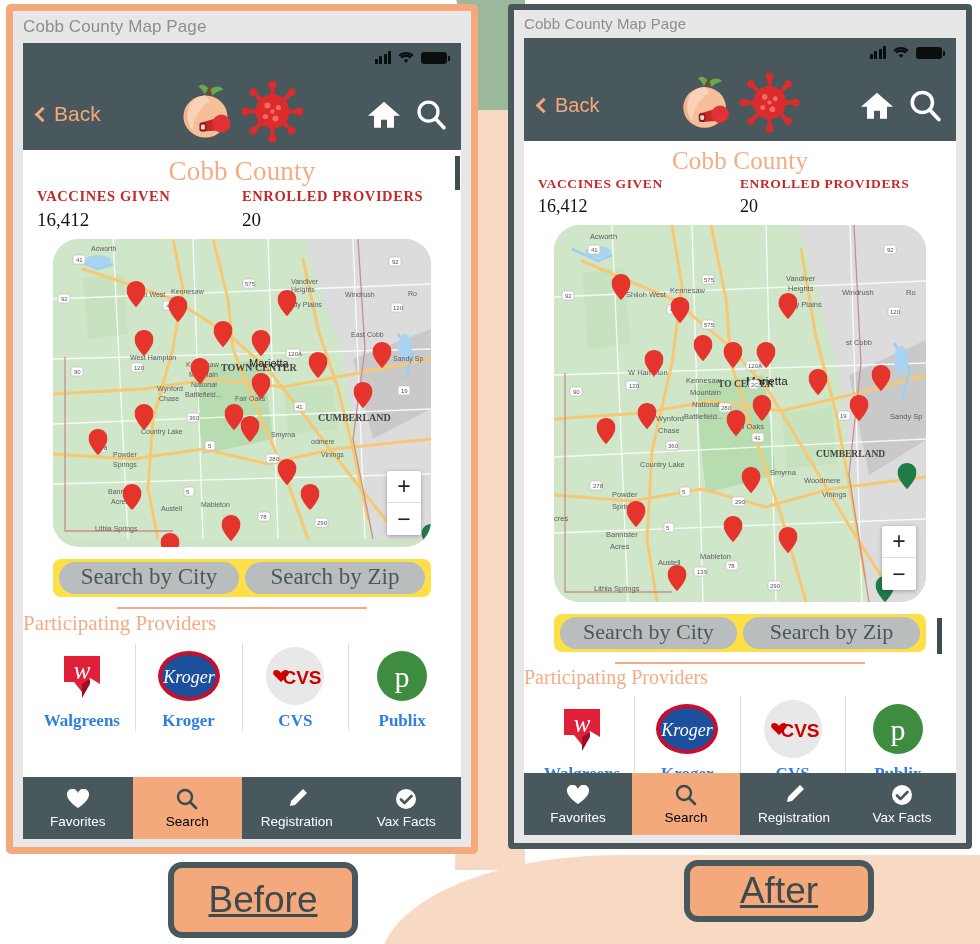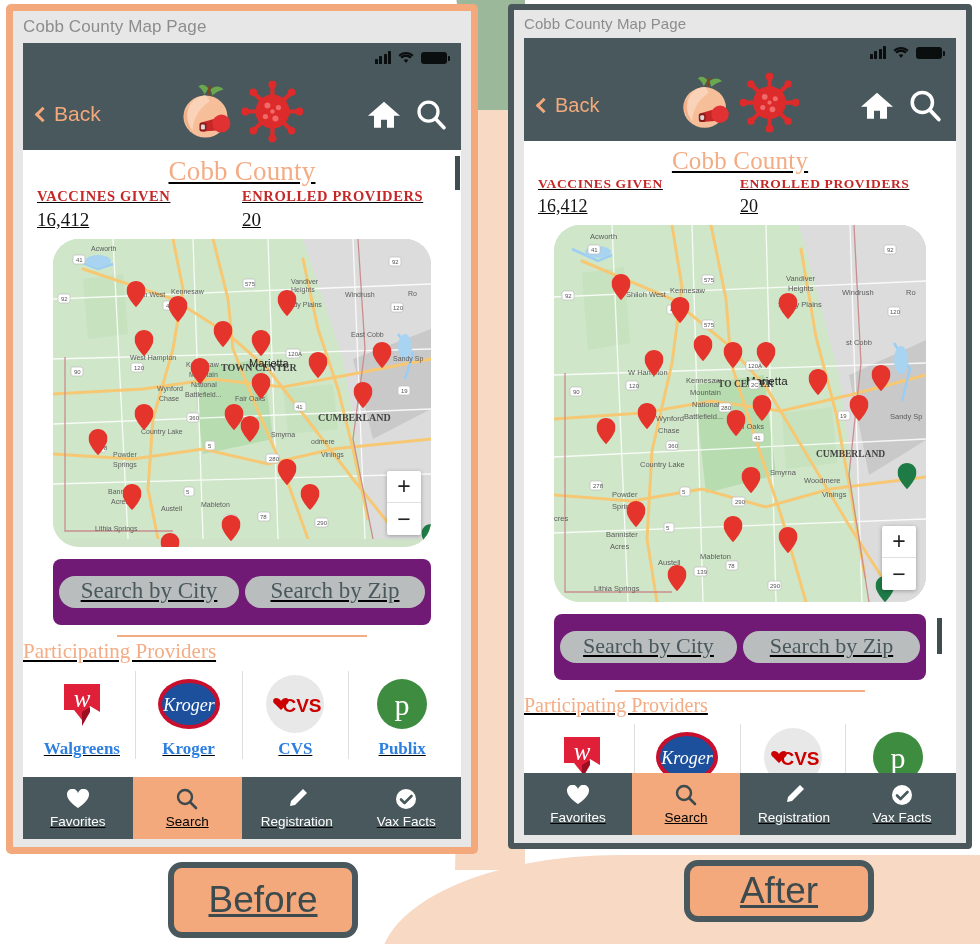--- a/index.html
+++ b/index.html
@@ -71,21 +71,20 @@
   .panel-after .chrome-title { font-size: 15px; padding: 5px 0 4px 10px; }
 
   
   .app {
     position: absolute;
     left: 10px; right: 10px;
     background: #ffffff;
     overflow: hidden;
     display: flex;
     flex-direction: column;
-    text-decoration: underline;
   }
   .panel-before .app { top: 32px; bottom: 8px; }
   .panel-after .app  { top: 28px; bottom: 8px; }
 
   
   .app-header {
     background: #49585c;
     position: relative;
     flex: none;
   }
@@ -213,24 +212,24 @@
   .map-zoom div {
     height: 32px;
     display: flex; align-items: center; justify-content: center;
     font-size: 23px; color: #222; cursor: pointer;
     font-family: "Liberation Sans", sans-serif;
   }
   .map-zoom div:first-child { border-bottom: 1px solid #e0e0e0; }
 
   
   .search-bar {
-    background: #701a75;
+    background: #fde047;
     border-radius: 8px;
     margin: 12px auto 0;
-    padding: 17px 6px;
+    padding: 3px 6px;
     display: flex; gap: 6px;
     position: relative;
   }
   .panel-before .search-bar { width: 378px; }
   .panel-after  .search-bar { width: 372px; }
   .pill {
     flex: 1;
     background: #b9bdbd;
     border-radius: 18px;
     text-align: center;

